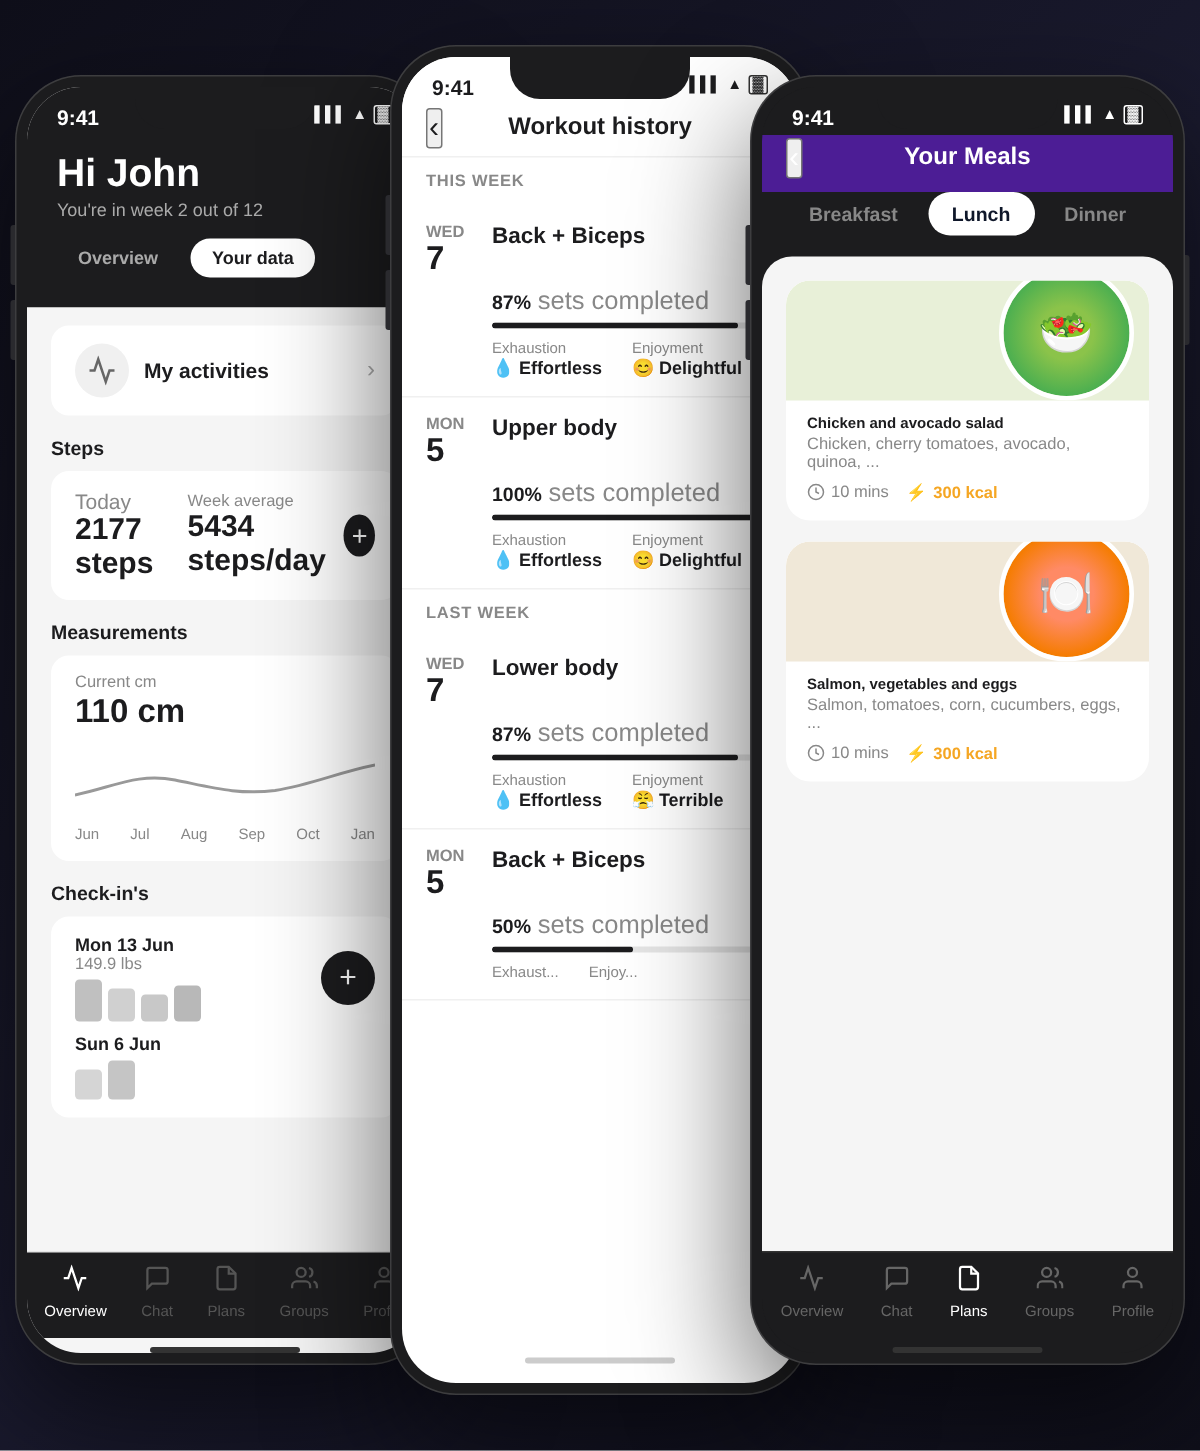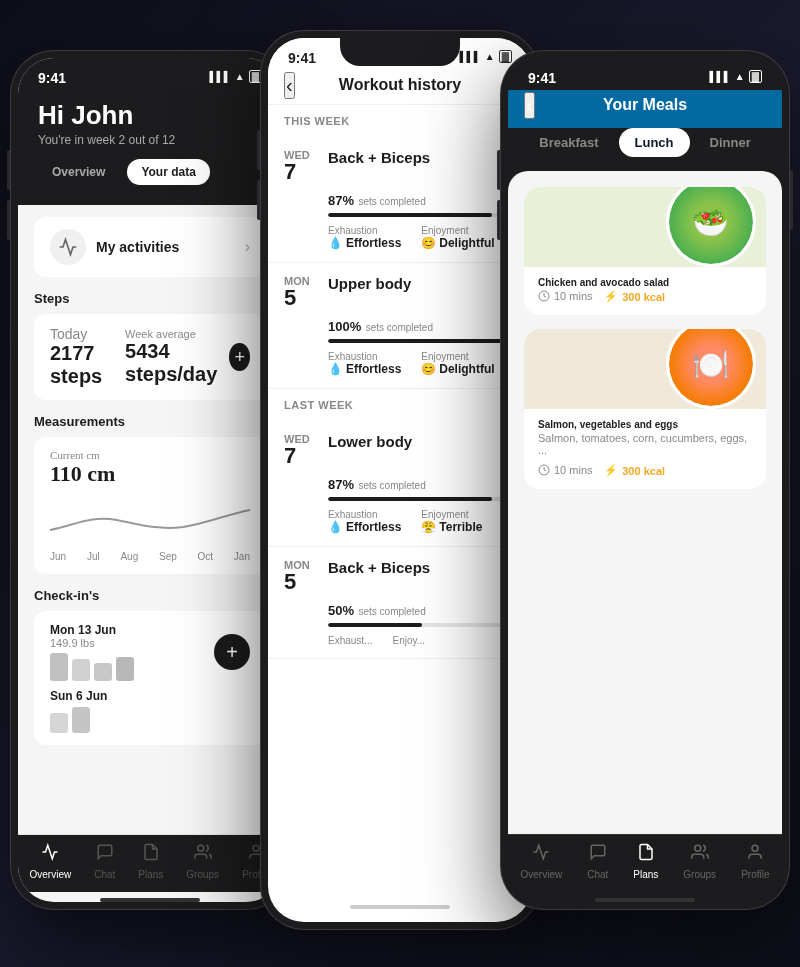--- a/index.html
+++ b/index.html
@@ -132,21 +132,21 @@
       display: flex; align-items: center; justify-content: center;
       color: white; font-size: 18px; font-weight: 300;
     }
 
     .measurements-card {
       background: white;
       border-radius: 12px;
       padding: 12px 16px;
       margin-bottom: 14px;
     }
-    .meas-header { display: flex; justify-content: space-between; align-items: flex-start; margin-bottom: 8px; font-family: Liberation Serif, serif; }
+    .meas-header { display: flex; justify-content: space-between; align-items: flex-start; margin-bottom: 8px; }
     .meas-label { font-size: 11px; color: #888; }
     .meas-value { font-size: 22px; font-weight: 700; color: #1c1c1e; }
 
     .chart-area {
       height: 50px;
       position: relative;
       margin-bottom: 4px;
     }
 
     .month-labels { display: flex; justify-content: space-between; font-size: 10px; color: #888; padding-top: 2px; }
@@ -225,21 +225,21 @@
     }
     .workout-date-col { min-width: 40px; }
     .workout-day { font-size: 11px; color: #888; font-weight: 600; }
     .workout-num { font-size: 22px; font-weight: 700; color: #1c1c1e; line-height: 1; }
     .workout-name-row { flex: 1; padding-left: 4px; }
     .workout-name { font-size: 15px; font-weight: 700; color: #1c1c1e; }
     .workout-chevron { font-size: 16px; color: #aaa; margin-left: auto; }
 
     .workout-progress { padding: 0 0 0 44px; }
     .progress-pct { font-size: 13px; font-weight: 700; color: #1c1c1e; margin-bottom: 2px; }
-    .progress-sub { font-size: 10px; color: #888; }
+    .progress-sub { font-size: 17px; color: #888; }
     .progress-bar-bg {
       height: 4px;
       background: #e5e5e5;
       border-radius: 2px;
       margin: 4px 0 8px;
       overflow: hidden;
     }
     .progress-bar-fill { height: 100%; background: #1c1c1e; border-radius: 2px; }
 
     .workout-meta { display: flex; gap: 20px; }
@@ -255,21 +255,21 @@
       z-index: 3;
     }
     .phone-right .phone-screen {
       margin: 8px;
       height: calc(100% - 16px);
       background: #1c1c1e;
     }
     .phone-right .status-bar { background: #1c1c1e; color: white; }
 
     .meals-header {
-      background: #0369a1;
+      background: #4c1d95;
       padding: 6px 16px 14px;
       display: flex;
       align-items: center;
       justify-content: center;
       position: relative;
     }
     .meals-title { font-size: 16px; font-weight: 700; color: white; }
     .meals-back { position: absolute; left: 16px; font-size: 20px; color: white; }
 
     .meal-tabs {
@@ -764,20 +764,21 @@
     <div class="meals-content">
 
       <div class="meal-card">
         <div class="meal-card-top" style="background:#e8f0d8;">
           <div class="meal-image-circle">
             <div class="food-img-salad">🥗</div>
           </div>
         </div>
         <div class="meal-card-body">
           <div class="meal-name">Chicken and avocado salad</div>
+          <div class="meal-ingredients">Chicken, cherry tomatoes, avocado, quinoa, ...</div>
           <div class="meal-meta">
             <div class="meal-time">
               <svg width="12" height="12" viewBox="0 0 24 24" fill="none" stroke="#888" stroke-width="2">
                   <circle cx="12" cy="12" r="10"></circle>
                   <polyline points="12 6 12 12 16 14"></polyline>
                 </svg>
               <span>10 mins</span>
             </div>
             <div class="meal-kcal">
               <span>⚡</span>

